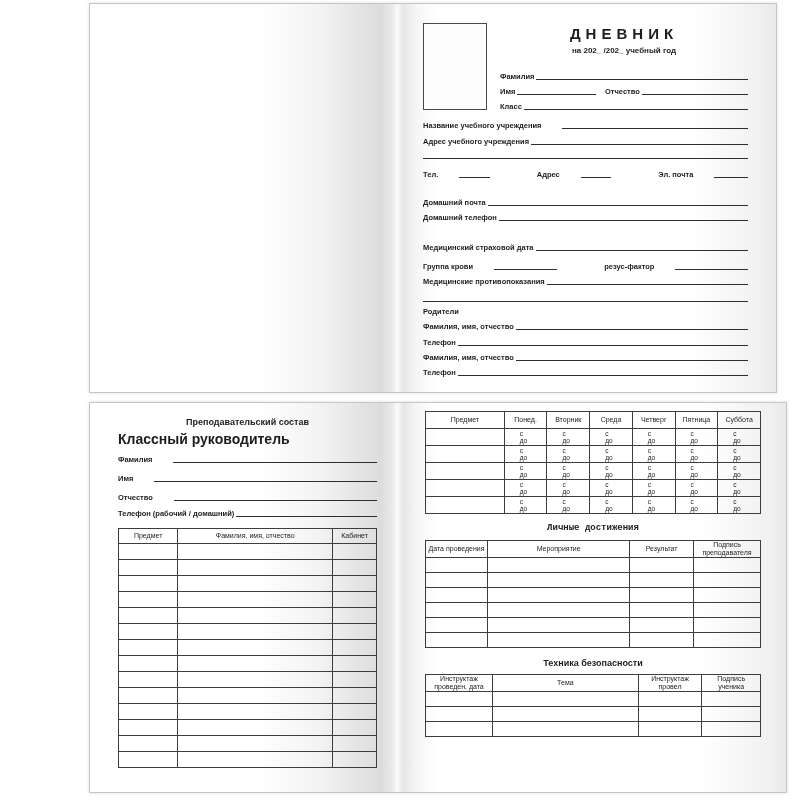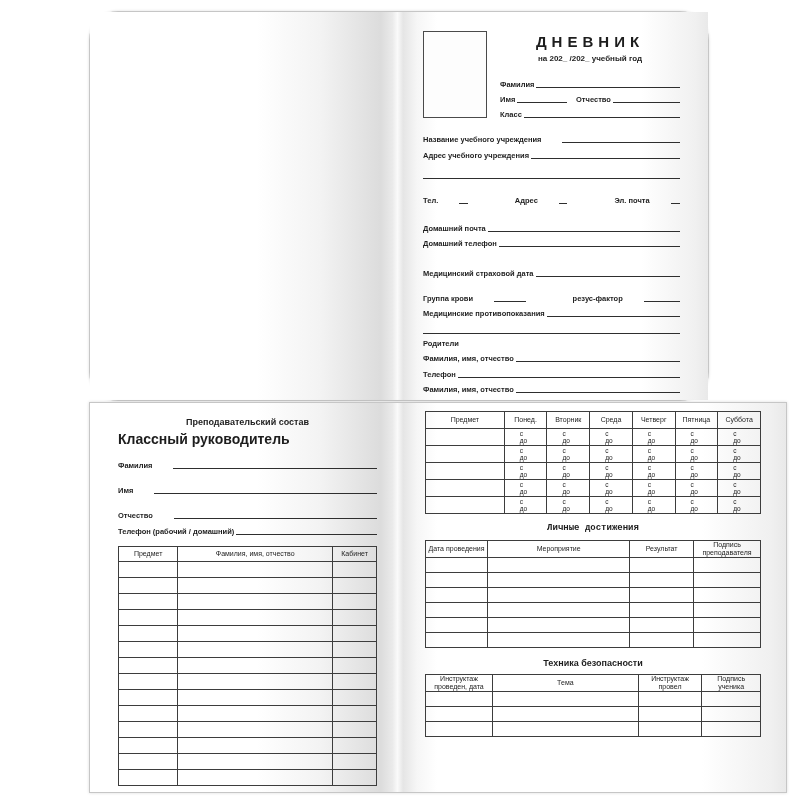--- a/index.html
+++ b/index.html
@@ -6,21 +6,21 @@
   body {
     width:800px; height:800px; background:#ffffff;
     font-family:"Liberation Sans", sans-serif; color:#1d1d1d;
     position:relative; overflow:hidden;
   }
   .spread {
     position:absolute; display:flex; background:#fff;
     border:1px solid #c6c6c6; box-shadow:0 0 3px rgba(0,0,0,.14);
     box-sizing:border-box;
   }
-  #spread-top   { left:89px; top:11px;   width:620px; height:390px;border-radius:29px; }
+  #spread-top   { left:89px; top:3px;   width:688px; height:390px; }
   #spread-bottom{ left:89px; top:402px; width:698px; height:391px; }
 
   .page { position:relative; height:100%; box-sizing:border-box; }
   .page-left {
     width:303px;
     background:linear-gradient(to right,#ffffff 0%,#ffffff 55%,#f3f3f3 76%,#dcdcdc 96%,#ebebeb 100%);
   }
   .spine {
     width:10px;
     background:linear-gradient(to right,#ececec,#fafafa 45%,#e6e6e6 100%);
@@ -39,21 +39,21 @@
   .textonly { height:12px; }
 
   
   .cover { padding:0 28px 0 20px; }
   .cover-head { display:flex; margin-top:19px; }
   .photo-box { width:62px; height:85px; border:1px solid #4a4a4a; background:#fdfdfd; flex:none; }
   .cover-side { flex:1; padding-left:13px; display:flex; flex-direction:column; }
   .cover-title { margin-top:3px; text-align:center; font-size:15px; font-weight:bold; letter-spacing:5px; line-height:16px; }
   .cover-subtitle { margin-top:4px; text-align:center; font-size:8px; font-weight:bold; line-height:10px; }
   .cover-side .frow.first { margin-top:10px; }
-  .m2{margin-top:10px;gap:19px;} .m1{margin-top:1px;} .m0{margin-top:0;} .m7{margin-top:7px;}
+  .m2{margin-top:4px;gap:19px;} .m1{margin-top:1px;} .m0{margin-top:0;} .m7{margin-top:7px;}
   .m13{margin-top:13px;} .m15{margin-top:15px;}
 
   
   .staff { padding:0 16px 0 28px; }
   .sec-title { font-size:9px; font-weight:bold; text-align:center; line-height:12px; height:12px; }
   .staff .sec-title { margin-top:13px; }
   .sub-title { font-size:14px; font-weight:bold; height:12px; line-height:12px; margin-top:5px; }
 
   table { border-collapse:collapse; width:100%; table-layout:fixed; background:transparent; }
   th,td { border:1px solid #3d3d3d; padding:0 2px; font-size:7px; text-align:center; vertical-align:middle; box-sizing:border-box; overflow:hidden; }

